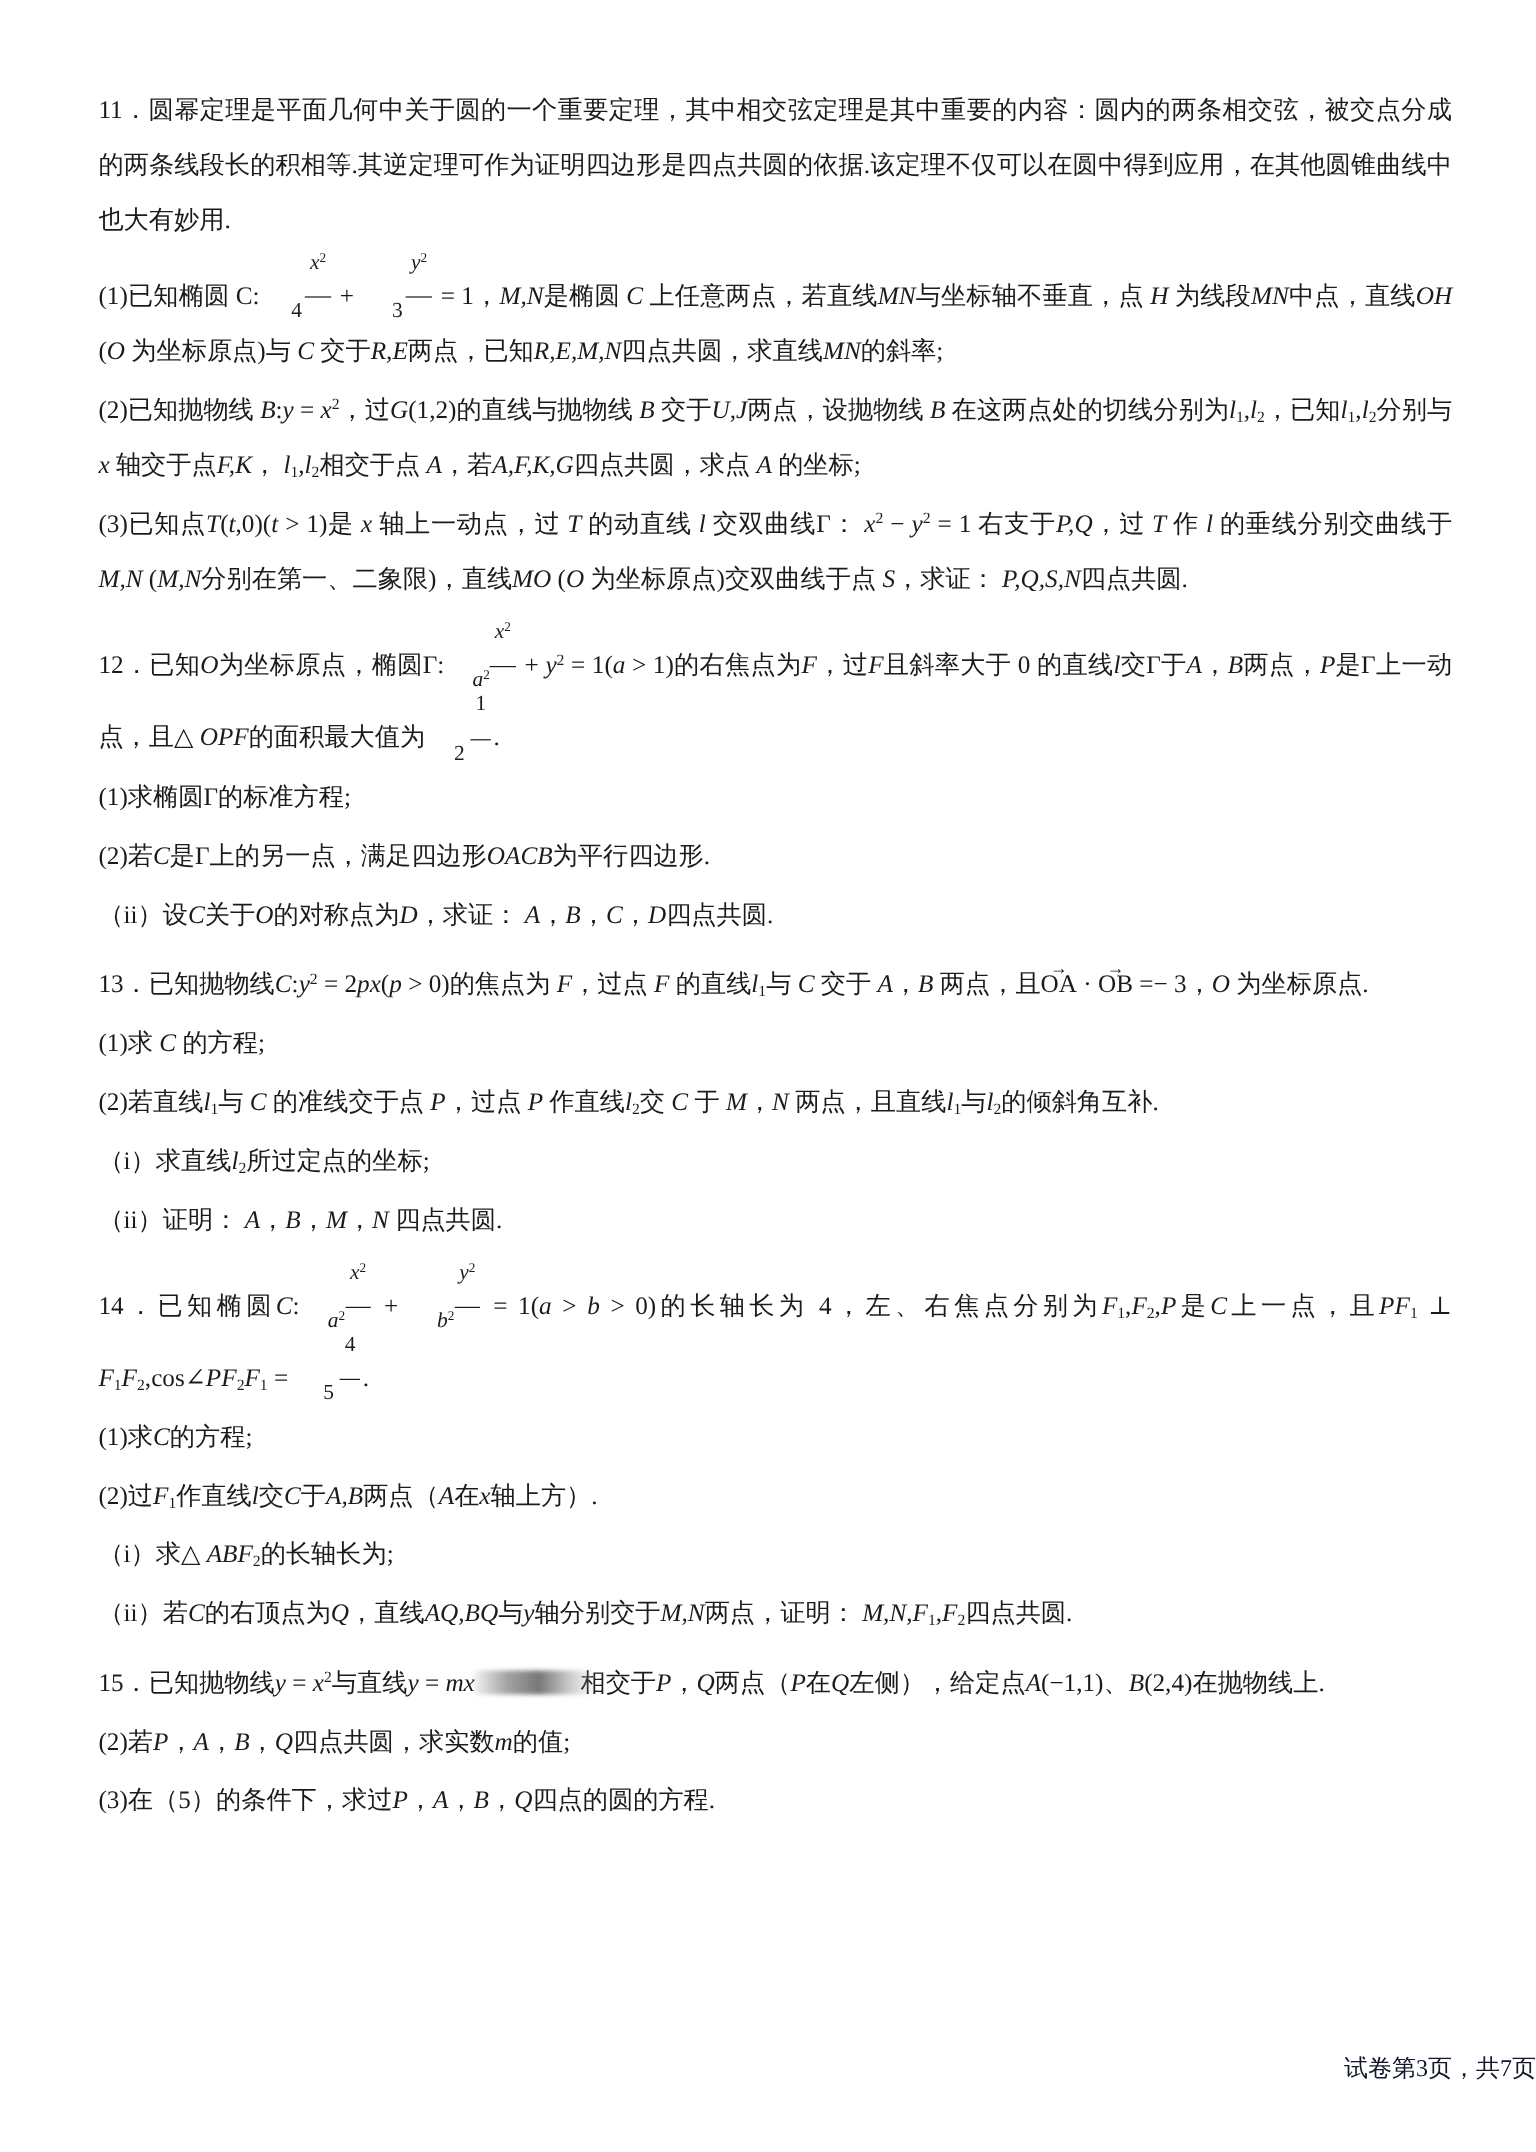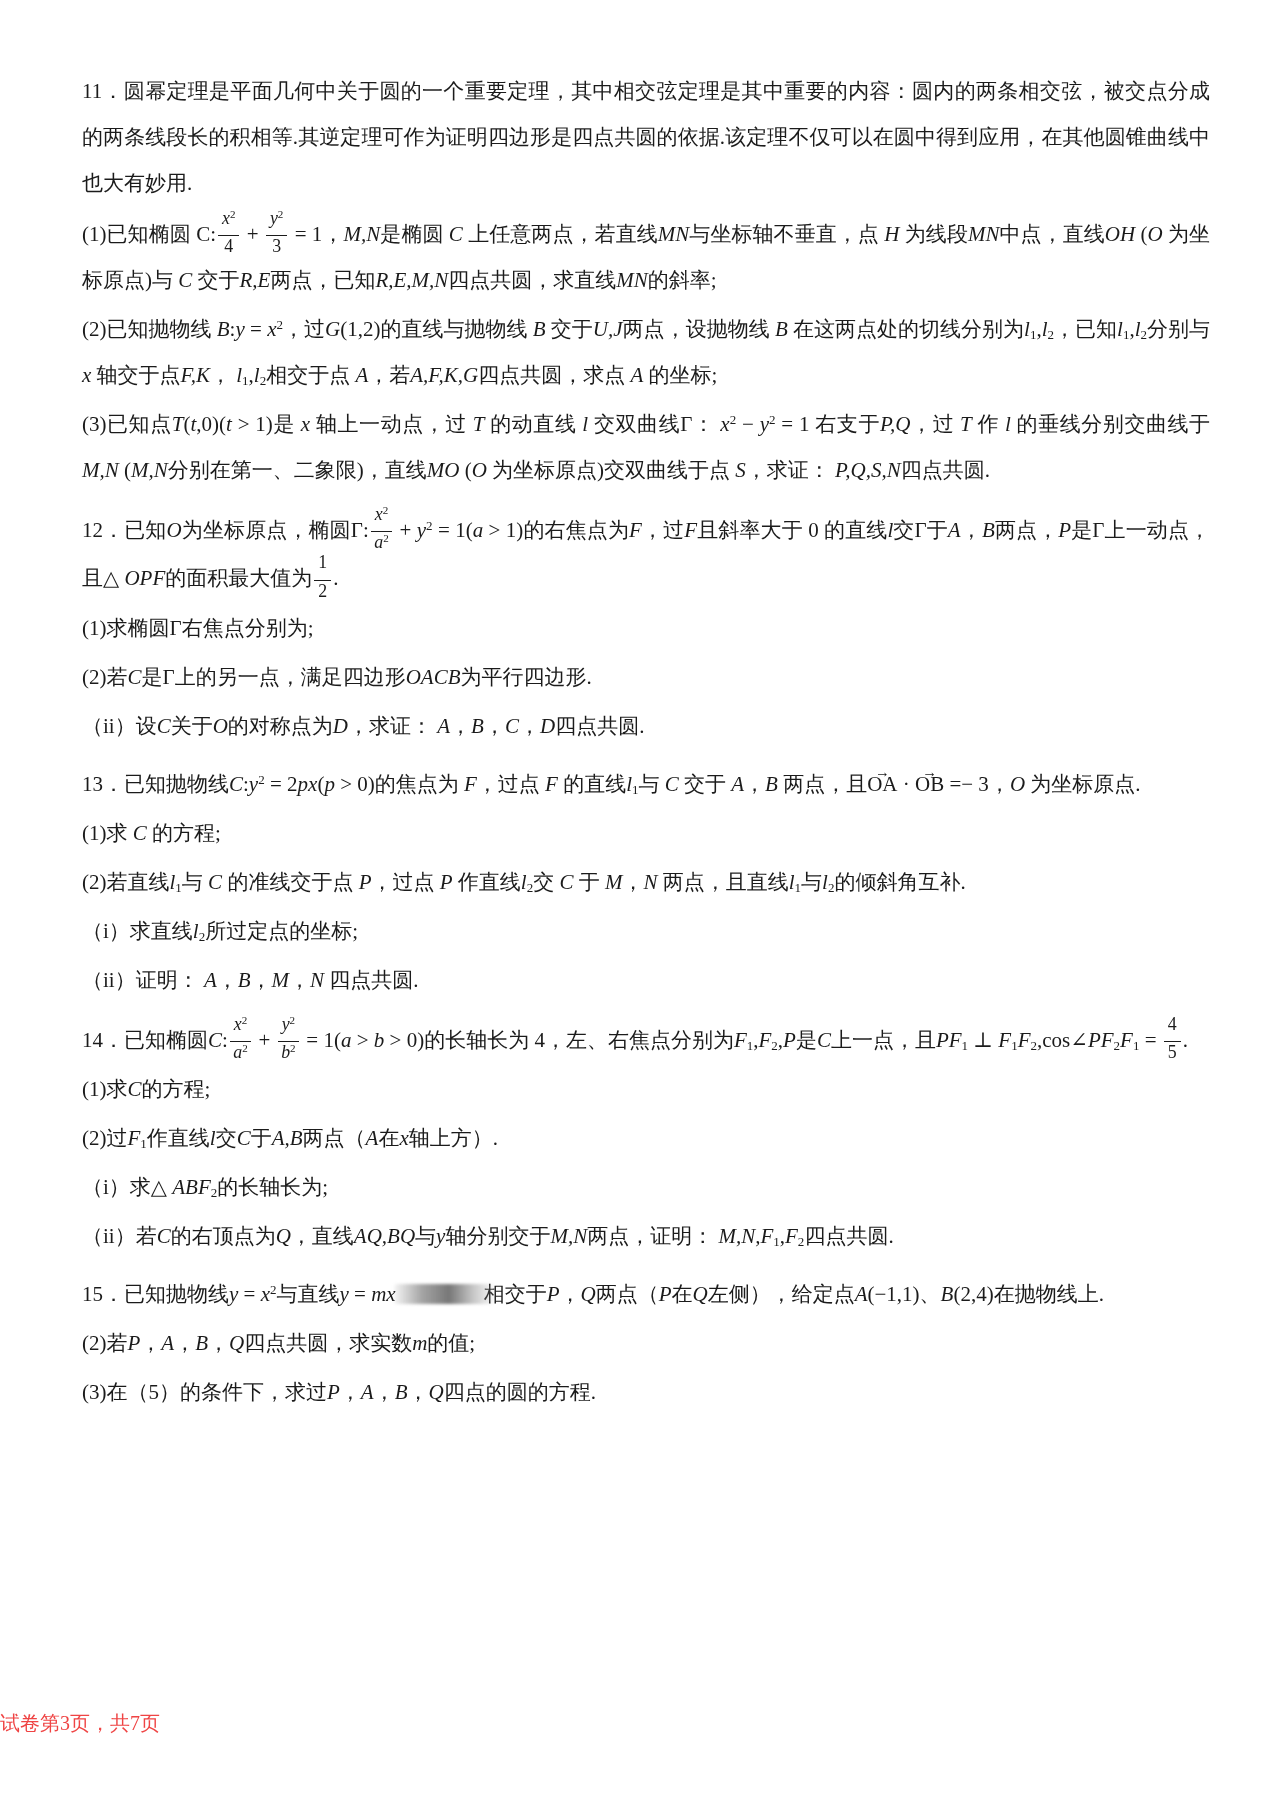--- a/index.html
+++ b/index.html
@@ -17,54 +17,54 @@
   .t{font-family:"Liberation Serif","DejaVu Serif",serif;}
   .m{font-family:"Liberation Serif","DejaVu Serif",serif;font-style:italic;}
   .n{font-family:"Liberation Serif","DejaVu Serif",serif;font-style:normal;}
   sup,sub{font-size:0.62em;line-height:0;}
   sup{vertical-align:0.55em;}
   sub{vertical-align:-0.25em;}
   .frac{
     display:inline-block;vertical-align:-0.62em;text-align:center;
     font-size:0.85em;line-height:1.08;padding:0 2px;
   }
-  .frac .num{display:block;border-bottom:1.4px solid currentColor;padding:0 4px 7px;}
+  .frac .num{display:block;border-bottom:1.4px solid currentColor;padding:0 4px 19px;margin-left:36px;}
   .frac .den{display:block;padding-top:1px;}
   .vec{position:relative;display:inline-block;}
   .vec::after{
     content:"→";position:absolute;left:50%;transform:translateX(-50%);
     top:-0.78em;font-size:0.7em;font-style:normal;letter-spacing:0;
   }
   .smudge{
     display:inline-block;width:100px;height:20px;vertical-align:-3px;
     background:linear-gradient(90deg,
       rgba(140,140,140,0.08) 0%,
       rgba(90,90,90,0.55) 28%,
       rgba(55,55,55,0.68) 55%,
       rgba(120,120,120,0.40) 80%,
       rgba(200,200,200,0.12) 100%);
     border-radius:3px;filter:blur(1.6px);
     position:relative;z-index:2;margin:0 -10px 0 -2px;
   }
   .footer{
     position:absolute;left:0;right:0;bottom:56px;
-    text-align:left;font-size:20px;color:#ef4444;
+    text-align:right;font-size:20px;color:#0f172a;
   }
 </style>
 </head>
 <body>
 
 <div class="page">
   <main id="doc">
       <p class="line k-intro"><span class="t">11．圆幂定理是平面几何中关于圆的一个重要定理，其中相交弦定理是其中重要的内容：圆内的两条相交弦，被交点分成的两条线段长的积相等.其逆定理可作为证明四边形是四点共圆的依据.该定理不仅可以在圆中得到应用，在其他圆锥曲线中也大有妙用.</span></p>
       <p class="line k-part"><span class="t">(1)已知椭圆 </span><span class="n">C:</span><span class="frac"><span class="num"><span class="m">x</span><sup class="n">2</sup></span><span class="den"><span class="n">4</span></span></span><span class="n"> + </span><span class="frac"><span class="num"><span class="m">y</span><sup class="n">2</sup></span><span class="den"><span class="n">3</span></span></span><span class="n"> = 1</span><span class="t">，</span><span class="m">M,N</span><span class="t">是椭圆 </span><span class="m">C</span><span class="t"> 上任意两点，若直线</span><span class="m">MN</span><span class="t">与坐标轴不垂直，点 </span><span class="m">H</span><span class="t"> 为线段</span><span class="m">MN</span><span class="t">中点，直线</span><span class="m">OH</span><span class="t"> (</span><span class="m">O</span><span class="t"> 为坐标原点)与 </span><span class="m">C</span><span class="t"> 交于</span><span class="m">R,E</span><span class="t">两点，已知</span><span class="m">R,E,M,N</span><span class="t">四点共圆，求直线</span><span class="m">MN</span><span class="t">的斜率;</span></p>
       <p class="line k-part"><span class="t">(2)已知抛物线 </span><span class="m">B</span><span class="n">:</span><span class="m">y</span><span class="n"> = </span><span class="m">x</span><sup class="n">2</sup><span class="t">，过</span><span class="m">G</span><span class="n">(1,2)</span><span class="t">的直线与抛物线 </span><span class="m">B</span><span class="t"> 交于</span><span class="m">U,J</span><span class="t">两点，设抛物线 </span><span class="m">B</span><span class="t"> 在这两点处的切线分别为</span><span class="m">l</span><sub class="n">1</sub><span class="n">,</span><span class="m">l</span><sub class="n">2</sub><span class="t">，已知</span><span class="m">l</span><sub class="n">1</sub><span class="n">,</span><span class="m">l</span><sub class="n">2</sub><span class="t">分别与 </span><span class="m">x</span><span class="t"> 轴交于点</span><span class="m">F,K</span><span class="t">， </span><span class="m">l</span><sub class="n">1</sub><span class="n">,</span><span class="m">l</span><sub class="n">2</sub><span class="t">相交于点 </span><span class="m">A</span><span class="t">，若</span><span class="m">A,F,K,G</span><span class="t">四点共圆，求点 </span><span class="m">A</span><span class="t"> 的坐标;</span></p>
       <p class="line k-part"><span class="t">(3)已知点</span><span class="m">T</span><span class="n">(</span><span class="m">t</span><span class="n">,0)(</span><span class="m">t</span><span class="n"> &gt; 1)</span><span class="t">是 </span><span class="m">x</span><span class="t"> 轴上一动点，过 </span><span class="m">T</span><span class="t"> 的动直线 </span><span class="m">l</span><span class="t"> 交双曲线</span><span class="n">Γ</span><span class="t">：  </span><span class="m">x</span><sup class="n">2</sup><span class="n"> − </span><span class="m">y</span><sup class="n">2</sup><span class="n"> = 1</span><span class="t"> 右支于</span><span class="m">P,Q</span><span class="t">，过 </span><span class="m">T</span><span class="t"> 作 </span><span class="m">l</span><span class="t"> 的垂线分别交曲线于</span><span class="m">M,N</span><span class="t"> (</span><span class="m">M,N</span><span class="t">分别在第一、二象限)，直线</span><span class="m">MO</span><span class="t"> (</span><span class="m">O</span><span class="t"> 为坐标原点)交双曲线于点 </span><span class="m">S</span><span class="t">，求证：  </span><span class="m">P,Q,S,N</span><span class="t">四点共圆.</span></p>
       <p class="line k-problem"><span class="t">12．已知</span><span class="m">O</span><span class="t">为坐标原点，椭圆</span><span class="n">Γ:</span><span class="frac"><span class="num"><span class="m">x</span><sup class="n">2</sup></span><span class="den"><span class="m">a</span><sup class="n">2</sup></span></span><span class="n"> + </span><span class="m">y</span><sup class="n">2</sup><span class="n"> = 1(</span><span class="m">a</span><span class="n"> &gt; 1)</span><span class="t">的右焦点为</span><span class="m">F</span><span class="t">，过</span><span class="m">F</span><span class="t">且斜率大于 0 的直线</span><span class="m">l</span><span class="t">交</span><span class="n">Γ</span><span class="t">于</span><span class="m">A</span><span class="t">，</span><span class="m">B</span><span class="t">两点，</span><span class="m">P</span><span class="t">是</span><span class="n">Γ</span><span class="t">上一动点，且△ </span><span class="m">OPF</span><span class="t">的面积最大值为</span><span class="frac"><span class="num"><span class="n">1</span></span><span class="den"><span class="n">2</span></span></span><span class="t">.</span></p>
-      <p class="line k-part"><span class="t">(1)求椭圆</span><span class="n">Γ</span><span class="t">右焦点分别为;</span></p>
+      <p class="line k-part"><span class="t">(1)求椭圆</span><span class="n">Γ</span><span class="t">的标准方程;</span></p>
       <p class="line k-part"><span class="t">(2)若</span><span class="m">C</span><span class="t">是</span><span class="n">Γ</span><span class="t">上的另一点，满足四边形</span><span class="m">OACB</span><span class="t">为平行四边形.</span></p>
       <p class="line k-subpart"><span class="t">（ii）设</span><span class="m">C</span><span class="t">关于</span><span class="m">O</span><span class="t">的对称点为</span><span class="m">D</span><span class="t">，求证：  </span><span class="m">A</span><span class="t">，</span><span class="m">B</span><span class="t">，</span><span class="m">C</span><span class="t">，</span><span class="m">D</span><span class="t">四点共圆.</span></p>
       <p class="line k-problem"><span class="t">13．已知抛物线</span><span class="m">C</span><span class="n">:</span><span class="m">y</span><sup class="n">2</sup><span class="n"> = 2</span><span class="m">px</span><span class="n">(</span><span class="m">p</span><span class="n"> &gt; 0)</span><span class="t">的焦点为 </span><span class="m">F</span><span class="t">，过点 </span><span class="m">F</span><span class="t"> 的直线</span><span class="m">l</span><sub class="n">1</sub><span class="t">与 </span><span class="m">C</span><span class="t"> 交于 </span><span class="m">A</span><span class="t">，</span><span class="m">B</span><span class="t"> 两点，且</span><span class="vec">OA</span><span class="n"> · </span><span class="vec">OB</span><span class="n"> =− 3</span><span class="t">，</span><span class="m">O</span><span class="t"> 为坐标原点.</span></p>
       <p class="line k-part"><span class="t">(1)求 </span><span class="m">C</span><span class="t"> 的方程;</span></p>
       <p class="line k-part"><span class="t">(2)若直线</span><span class="m">l</span><sub class="n">1</sub><span class="t">与 </span><span class="m">C</span><span class="t"> 的准线交于点 </span><span class="m">P</span><span class="t">，过点 </span><span class="m">P</span><span class="t"> 作直线</span><span class="m">l</span><sub class="n">2</sub><span class="t">交 </span><span class="m">C</span><span class="t"> 于 </span><span class="m">M</span><span class="t">，</span><span class="m">N</span><span class="t"> 两点，且直线</span><span class="m">l</span><sub class="n">1</sub><span class="t">与</span><span class="m">l</span><sub class="n">2</sub><span class="t">的倾斜角互补.</span></p>
       <p class="line k-subpart"><span class="t">（i）求直线</span><span class="m">l</span><sub class="n">2</sub><span class="t">所过定点的坐标;</span></p>
       <p class="line k-subpart"><span class="t">（ii）证明：  </span><span class="m">A</span><span class="t">，</span><span class="m">B</span><span class="t">，</span><span class="m">M</span><span class="t">，</span><span class="m">N</span><span class="t"> 四点共圆.</span></p>
       <p class="line k-problem"><span class="t">14．已知椭圆</span><span class="m">C</span><span class="n">:</span><span class="frac"><span class="num"><span class="m">x</span><sup class="n">2</sup></span><span class="den"><span class="m">a</span><sup class="n">2</sup></span></span><span class="n"> + </span><span class="frac"><span class="num"><span class="m">y</span><sup class="n">2</sup></span><span class="den"><span class="m">b</span><sup class="n">2</sup></span></span><span class="n"> = 1(</span><span class="m">a</span><span class="n"> &gt; </span><span class="m">b</span><span class="n"> &gt; 0)</span><span class="t">的长轴长为 4，左、右焦点分别为</span><span class="m">F</span><sub class="n">1</sub><span class="n">,</span><span class="m">F</span><sub class="n">2</sub><span class="n">,</span><span class="m">P</span><span class="t">是</span><span class="m">C</span><span class="t">上一点，且</span><span class="m">PF</span><sub class="n">1</sub><span class="n"> ⊥ </span><span class="m">F</span><sub class="n">1</sub><span class="m">F</span><sub class="n">2</sub><span class="n">,cos∠</span><span class="m">PF</span><sub class="n">2</sub><span class="m">F</span><sub class="n">1</sub><span class="n"> = </span><span class="frac"><span class="num"><span class="n">4</span></span><span class="den"><span class="n">5</span></span></span><span class="t">.</span></p>
       <p class="line k-part"><span class="t">(1)求</span><span class="m">C</span><span class="t">的方程;</span></p>
       <p class="line k-part"><span class="t">(2)过</span><span class="m">F</span><sub class="n">1</sub><span class="t">作直线</span><span class="m">l</span><span class="t">交</span><span class="m">C</span><span class="t">于</span><span class="m">A,B</span><span class="t">两点（</span><span class="m">A</span><span class="t">在</span><span class="m">x</span><span class="t">轴上方）.</span></p>

